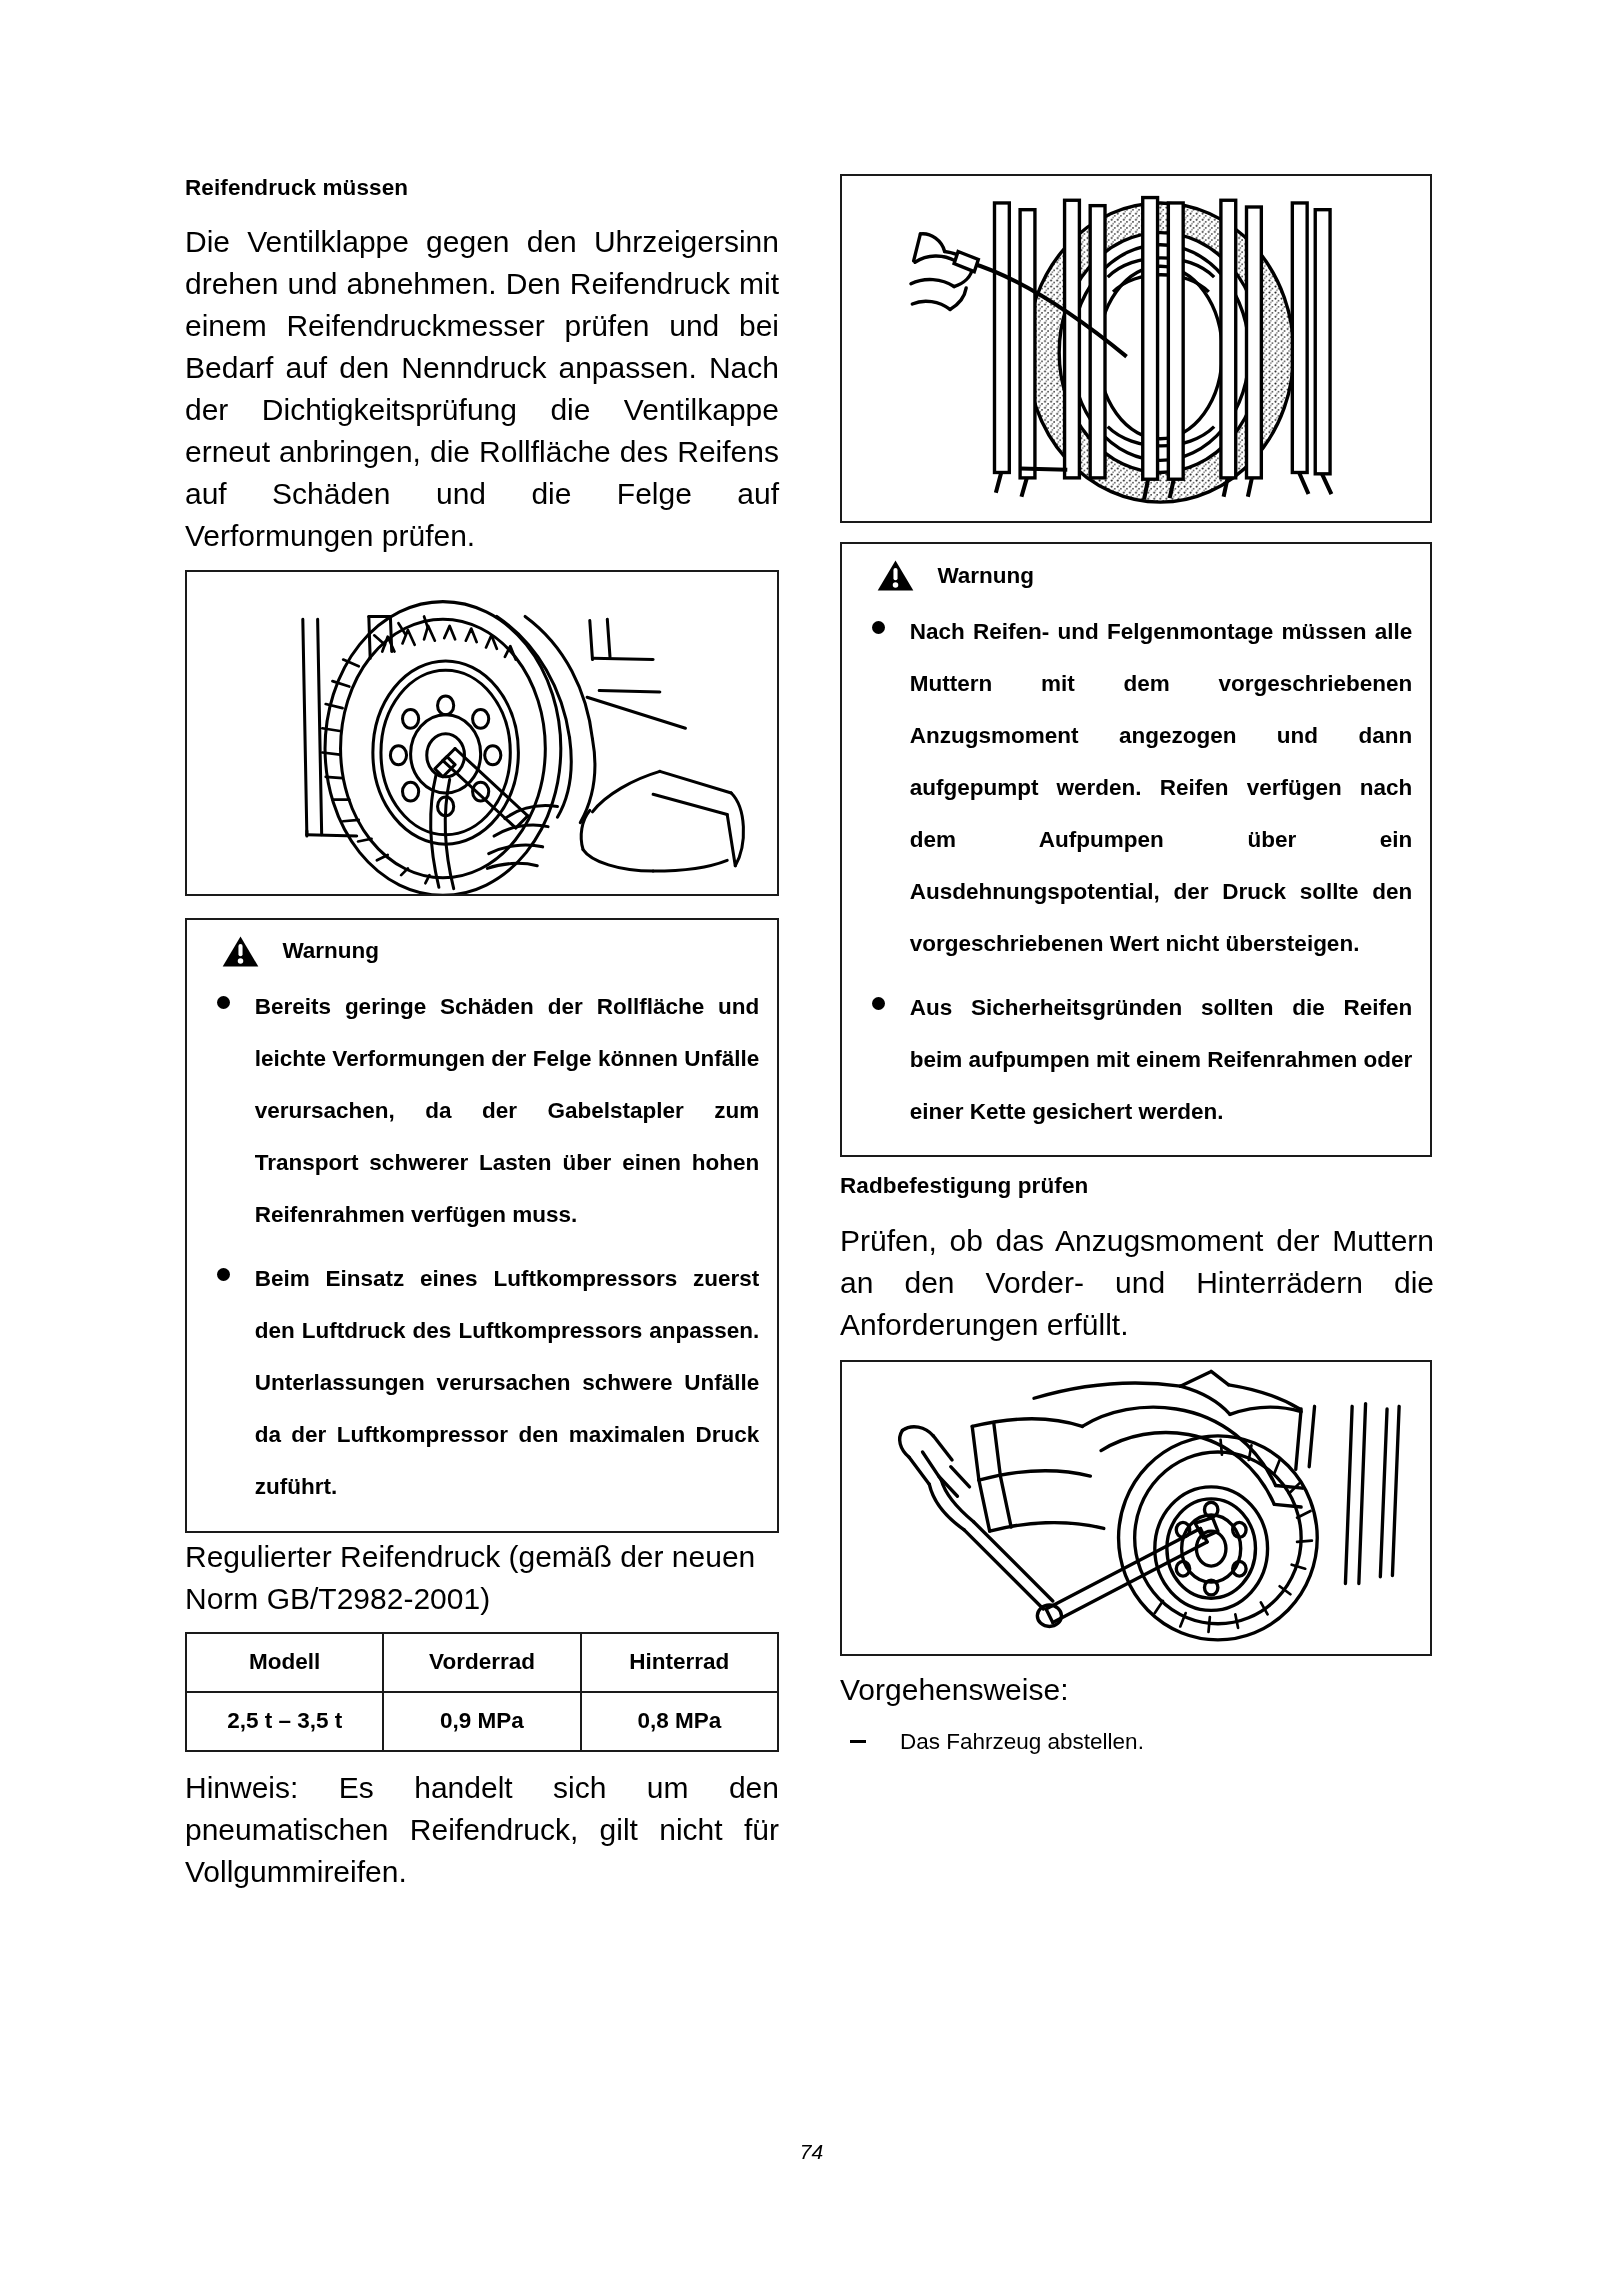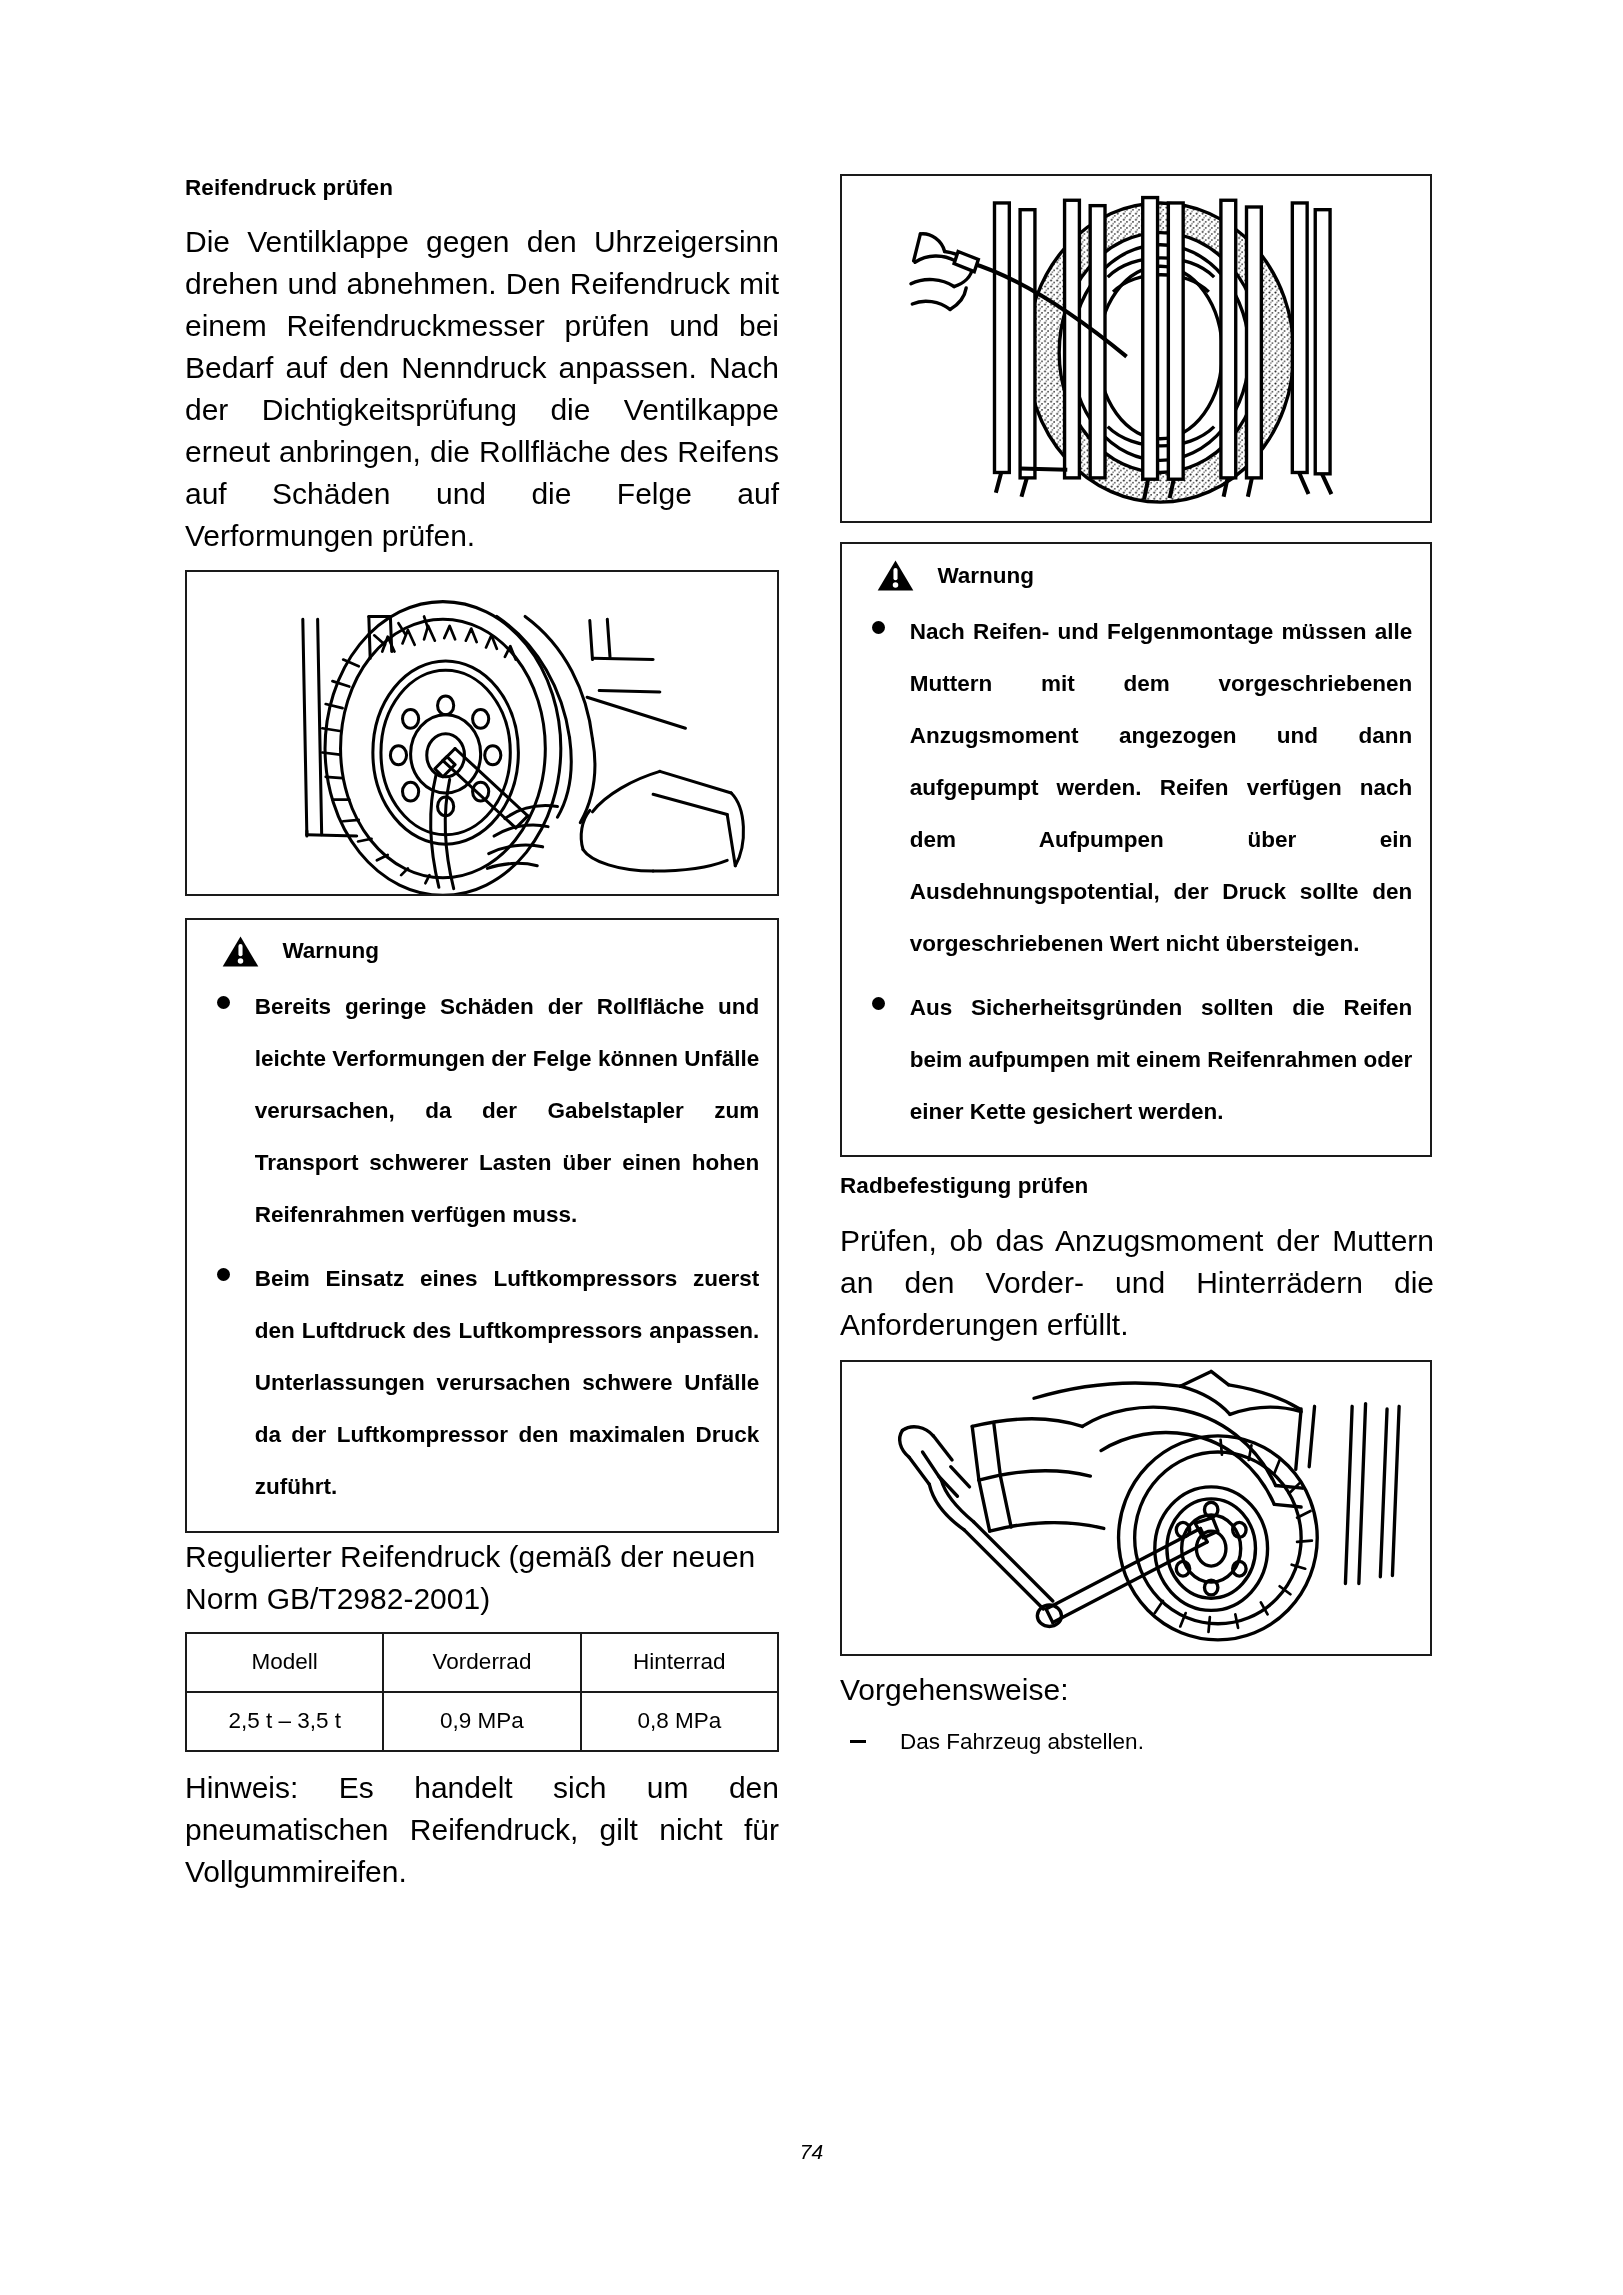--- a/index.html
+++ b/index.html
@@ -111,21 +111,21 @@
   
   table.spec {
     border-collapse: collapse;
     width: 100%;
     table-layout: fixed;
   }
   table.spec td, table.spec th {
     border: 2px solid #1a1a1a;
     text-align: center;
     font-size: 22.5px;
-    font-weight: normal;
+    font-weight: bold;
     height: 57px;
     padding: 0;
   }
 
   
   ul.dash-list {
     list-style: none;
     margin: 0;
     padding: 0;
   }
@@ -156,21 +156,21 @@
     font-style: italic;
   }
 </style>
 </head>
 <body>
 
 <div class="page">
 
   <div class="col col-left">
 
-    <h2 class="section-heading">Reifendruck prüfen</h2>
+    <h2 class="section-heading">Reifendruck müssen</h2>
 
     <p class="body-text">Die Ventilklappe gegen den Uhrzeigersinn drehen und abnehmen. Den Reifendruck mit einem Reifendruckmesser prüfen und bei Bedarf auf den Nenndruck anpassen. Nach der Dichtigkeitsprüfung die Ventilkappe erneut anbringen, die Rollfläche des Reifens auf Schäden und die Felge auf Verformungen prüfen.</p>
 
     <div class="figure" style="margin-top:12.3px; width:594px; height:326px;">
       <svg viewBox="0 0 872 478" preserveAspectRatio="xMidYMid meet">
         <g fill="none" stroke="#000" stroke-width="4.5" stroke-linecap="round" stroke-linejoin="round">
 
           <path d="M170 70 L176 390 M192 70 L198 390"></path>
           <path d="M176 390 L250 392"></path>
 

